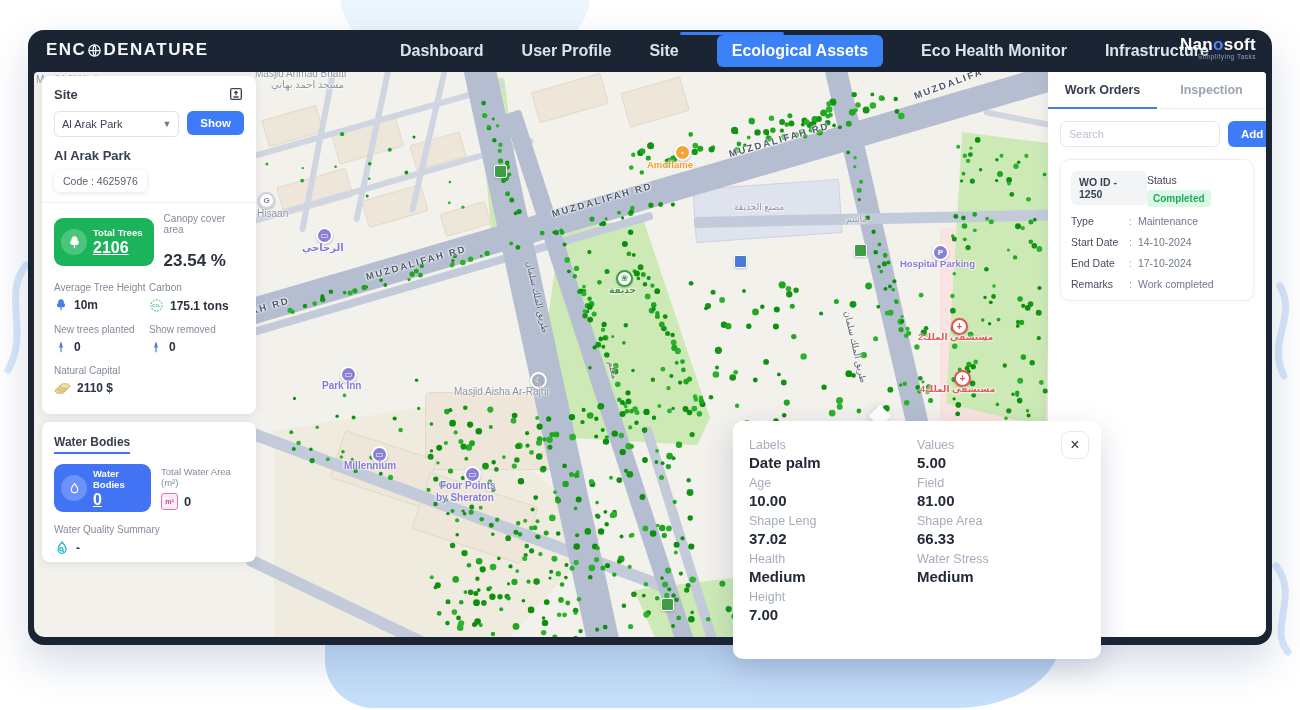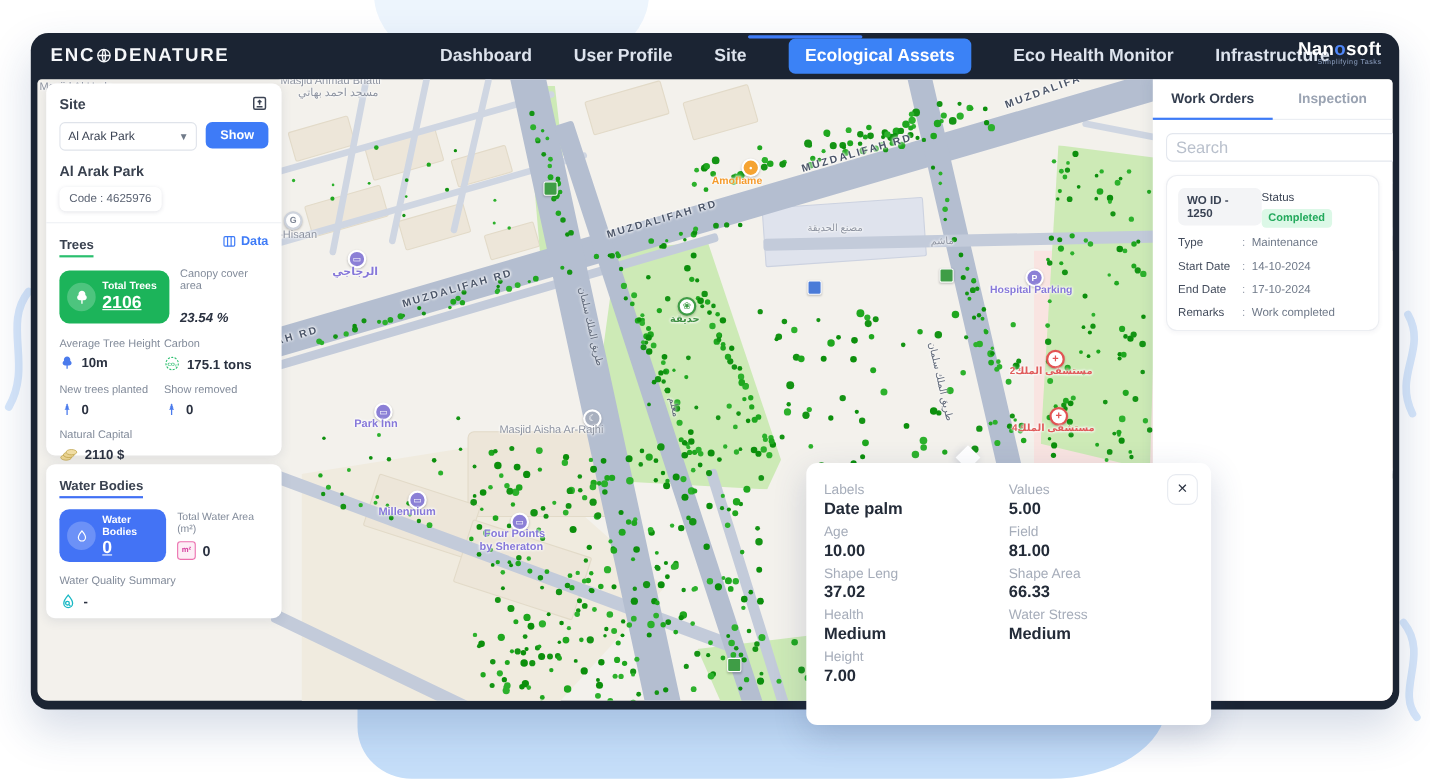--- a/index.html
+++ b/index.html
@@ -85,21 +85,21 @@
   .valrow{display:flex;align-items:center;gap:6px;margin-top:5px;font-size:12px;font-weight:700;color:#2a3140;}
   
   .right{left:1014px;top:0;width:218px;height:565px;border-radius:0 0 10px 0;
          box-shadow:-4px 0 10px rgba(40,60,100,.06);padding:0;box-sizing:border-box;}
   .tabs{display:flex;border-bottom:1px solid #e9edf2;height:36px;}
   .tab{flex:1;display:flex;align-items:center;justify-content:center;font-size:12.5px;font-weight:600;
        color:#9aa3b2;cursor:pointer;position:relative;}
   .tab.active{color:#333d4e;}
   .tab.active::after{content:"";position:absolute;left:0;right:0;bottom:-1px;height:2px;background:#3e7bf7;}
   .searchrow{display:flex;gap:8px;padding:12px 12px 0 12px;}
-  .search{flex:1;height:26px;border:1px solid #e3e7ee;border-radius:6px;font-size:15px;padding:0 8px;
+  .search{flex:1;height:26px;border:1px solid #e3e7ee;border-radius:6px;font-size:11px;padding:0 8px;
           font-family:inherit;color:#3c4454;outline:none;box-sizing:border-box;}
   .search::placeholder{color:#b9c0cc;}
   .wo-card{margin:12px;border:1px solid #eceef2;border-radius:10px;padding:10px;box-shadow:0 1px 4px rgba(50,60,90,.05);}
   .wo-head{display:flex;align-items:center;justify-content:space-between;}
   .wo-id{background:#f3f4f6;border-radius:6px;padding:5px 8px;font-size:10.5px;font-weight:700;color:#3a4354;}
   .wo-status-lbl{font-size:10.5px;color:#3a4354;margin-right:5px;}
   .wo-status{background:#dcf8e7;color:#22a95c;border-radius:4px;padding:3px 6px;font-size:10px;font-weight:700;}
   .wo-row{display:flex;margin-top:9px;font-size:10.5px;}
   .wo-row .l{width:58px;color:#434c5c;flex:none;}
   .wo-row .c{color:#98a0ad;margin-right:6px;}
@@ -1137,45 +1137,35 @@
       <div class="siterow">
         <div class="select">
           <span>Al Arak Park</span>
           <span style="color:#707a89;font-size:9px;">▼</span>
         </div>
         <button class="btn-blue">Show</button>
       </div>
       <div class="site-name">Al Arak Park</div>
       <div class="chip">Code : 4625976</div>
       <div class="hr"></div>
-      <div>
-        <span class="subhead">Trees</span>
-        <span class="datalink">
-          <svg width="13" height="13" viewBox="0 0 24 24" fill="none" stroke="#3e7bf7" stroke-width="2">
-            <rect x="3" y="4" width="18" height="16" rx="2"></rect>
-              <path d="M9 4v16M15 4v16"></path>
-          </svg>
-          <span>Data</span>
-        </span>
-      </div>
       <div class="statcards">
         <div class="bigcard green">
           <div class="circ">
             <svg width="15" height="15" viewBox="0 0 24 24" fill="#fff">
                 <path d="M12 2c-2.8 0-5 2.3-5 5 0 .5.1 1 .2 1.4C5.9 9.3 5 10.6 5 12c0 2.2 1.8 4 4 4h2v5h2v-5h2c2.2 0 4-1.8 4-4 0-1.4-.9-2.7-2.2-3.6.1-.4.2-.9.2-1.4 0-2.7-2.2-5-5-5z"></path>
               </svg>
           </div>
           <div>
             <div class="t1">Total Trees</div>
             <div class="t2">2106</div>
           </div>
         </div>
         <div>
           <div class="statlbl">Canopy cover area</div>
-          <div class="statval" style="font-size:12px;margin-top:16px;font-style:italic;">23.54 %</div>
+          <div class="statval" style="font-size:17px;margin-top:16px;">23.54 %</div>
         </div>
       </div>
       <div class="grid2">
         <div>
           <div class="statlbl">Average Tree Height</div>
           <div class="valrow">
             <svg width="14" height="14" viewBox="0 0 24 24" fill="#4b7bec">
                 <path d="M12 2c-2.8 0-5 2.3-5 5 0 .5.1 1 .2 1.4C5.9 9.3 5 10.6 5 12c0 2.2 1.8 4 4 4h2v5h2v-5h2c2.2 0 4-1.8 4-4 0-1.4-.9-2.7-2.2-3.6.1-.4.2-.9.2-1.4 0-2.7-2.2-5-5-5z"></path>
               </svg>
             <span>10m</span>

